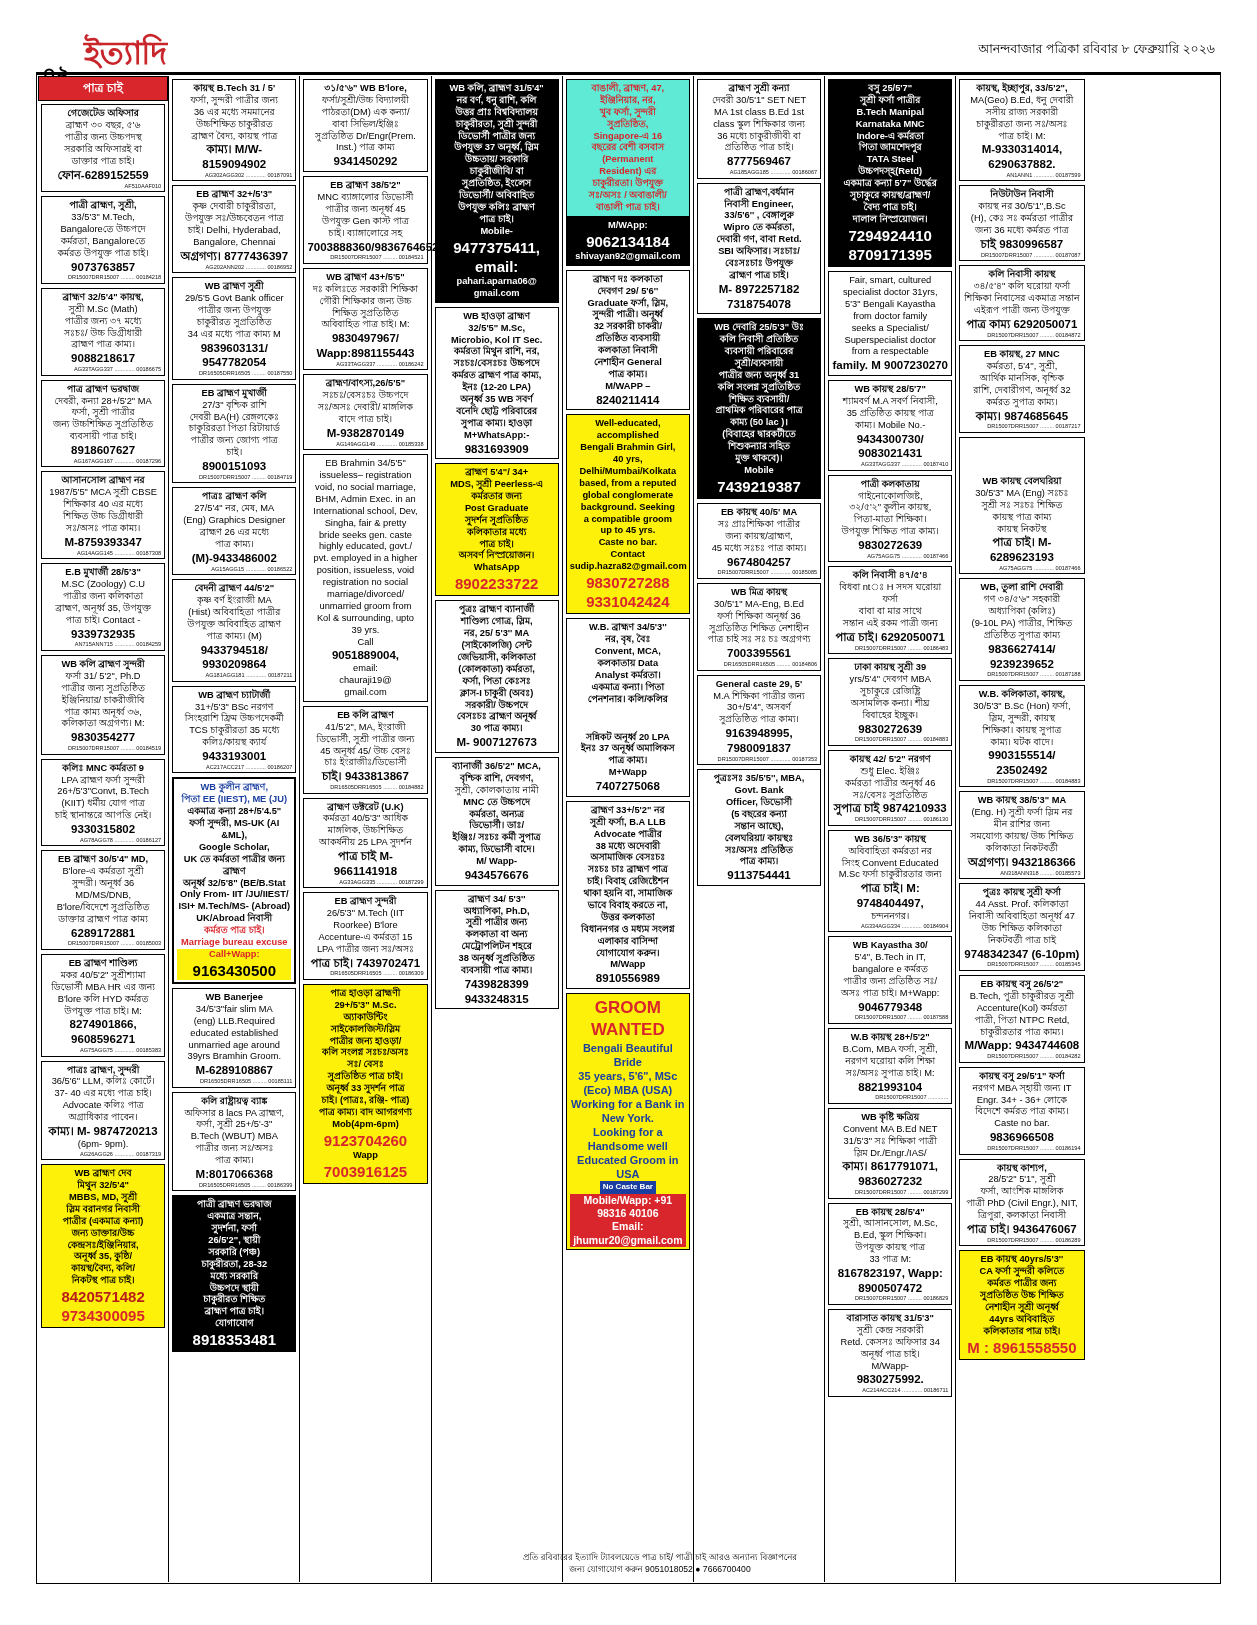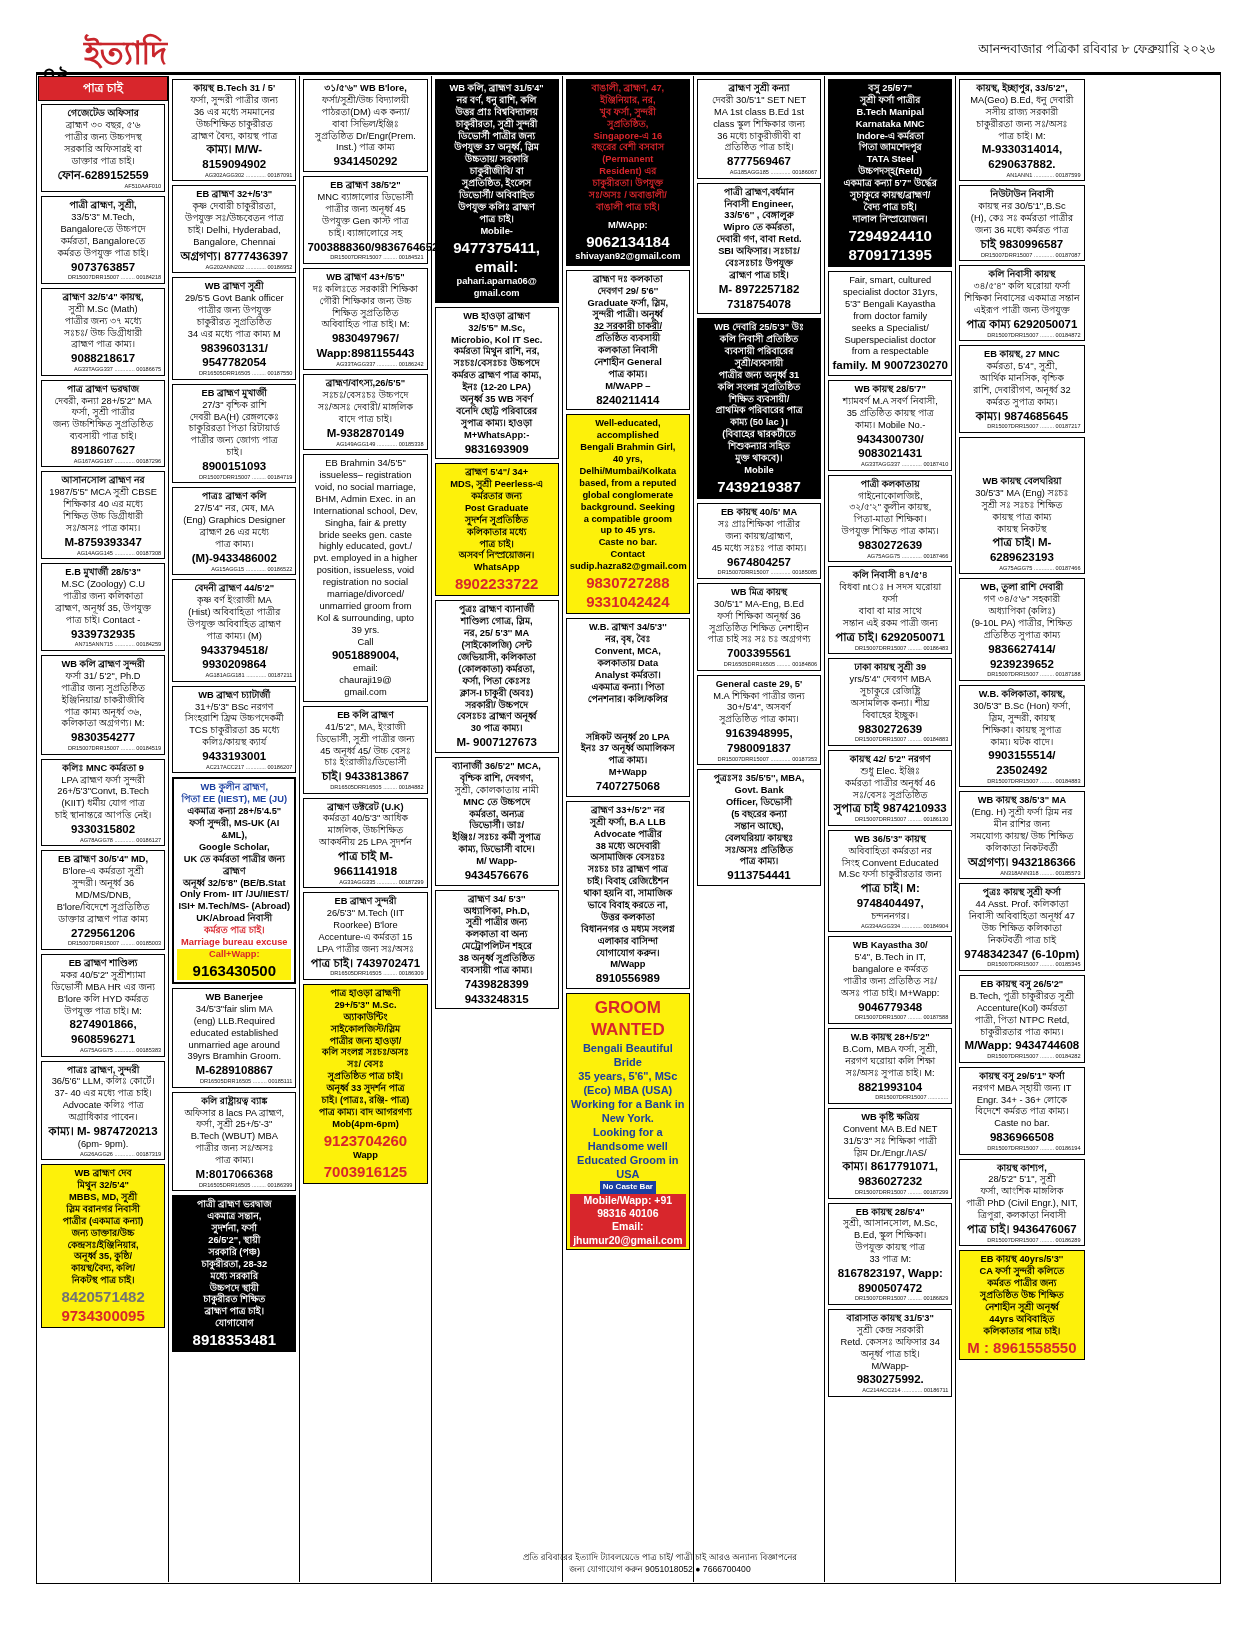--- a/index.html
+++ b/index.html
@@ -113,21 +113,21 @@
           <span class="t" style="font-weight: bold; font-size: 11.5px;">9330315802</span>
           <div class="code">AG78AGG78 ............. 00186127</div>
         </div>
         <div class="ad">
           <span class="t" style="font-weight: bold;">EB ব্রাহ্মণ 30/5'4" MD,</span>
           <span class="t">B'lore-এ কর্মরতা সুশ্রী</span>
           <span class="t">সুন্দরী। অনূর্ধ্ব 36</span>
           <span class="t">MD/MS/DNB,</span>
           <span class="t">B'lore/বিদেশে সুপ্রতিষ্ঠিত</span>
           <span class="t">ডাক্তার ব্রাহ্মণ পাত্র কাম্য</span>
-          <span class="t" style="font-weight: bold; font-size: 11.5px;">2729561206</span>
+          <span class="t" style="font-weight: bold; font-size: 11.5px;">6289172881</span>
           <div class="code">DR15007DRR15007 ......... 00185003</div>
         </div>
         <div class="ad">
           <span class="t" style="font-weight: bold;">EB ব্রাহ্মণ শাণ্ডিল্য</span>
           <span class="t">মকর 40/5'2" সুশ্রীশ্যামা</span>
           <span class="t">ডিভোর্সী MBA HR এর জন্য</span>
           <span class="t">B'lore কলি HYD কর্মরত</span>
           <span class="t">উপযুক্ত পাত্র চাই। M:</span>
           <span class="t" style="font-weight: bold; font-size: 11.5px;">8274901866, 9608596271</span>
           <div class="code">AG75AGG75 ............. 00185383</div>
@@ -146,21 +146,21 @@
           <span class="t" style="font-weight: bold;">WB ব্রাহ্মণ দেব</span>
           <span class="t" style="font-weight: bold;">মিথুন 32/5'4"</span>
           <span class="t" style="font-weight: bold;">MBBS, MD, সুশ্রী</span>
           <span class="t" style="font-weight: bold;">স্লিম বরানগর নিবাসী</span>
           <span class="t" style="font-weight: bold;">পাত্রীর (একমাত্র কন্যা)</span>
           <span class="t" style="font-weight: bold;">জন্য ডাক্তার/উচ্চ</span>
           <span class="t" style="font-weight: bold;">কেন্দ্রসঃ/ইঞ্জিনিয়ার,</span>
           <span class="t" style="font-weight: bold;">অনূর্ধ্ব 35, কুষ্ঠি/</span>
           <span class="t" style="font-weight: bold;">কায়স্থ/বৈদ্য, কলি/</span>
           <span class="t" style="font-weight: bold;">নিকটস্থ পাত্র চাই।</span>
-          <span class="t" style="font-weight: bold; font-size: 15px; color: #737373;">8420571482</span>
+          <span class="t" style="font-weight: bold; font-size: 15px; color: #b91c1c;">8420571482</span>
           <span class="t" style="font-weight: bold; font-size: 15px; color: rgb(216, 38, 44);">9734300095</span>
         </div>
       </div>
       <div class="col">
         <div class="ad">
           <span class="t" style="font-weight: bold;">কায়স্থ B.Tech 31 / 5'</span>
           <span class="t">ফর্সা, সুন্দরী পাত্রীর জন্য</span>
           <span class="t">36 এর মধ্যে সমমানের</span>
           <span class="t">উচ্চশিক্ষিত চাকুরীরত</span>
           <span class="t">ব্রাহ্মণ বৈদ্য, কায়স্থ পাত্র</span>
@@ -453,21 +453,21 @@
           <span class="t" style="font-weight: bold;">সুশ্রী পাত্রীর জন্য</span>
           <span class="t" style="font-weight: bold;">কলকাতা বা অন্য</span>
           <span class="t" style="font-weight: bold;">মেট্রোপলিটন শহরে</span>
           <span class="t" style="font-weight: bold;">38 অনূর্ধ্ব সুপ্রতিষ্ঠিত</span>
           <span class="t" style="font-weight: bold;">ব্যবসায়ী পাত্র কাম্য।</span>
           <span class="t" style="font-weight: bold; font-size: 11.5px;">7439828399</span>
           <span class="t" style="font-weight: bold; font-size: 11.5px;">9433248315</span>
         </div>
       </div>
       <div class="col">
-        <div class="ad" style="background: #000000; color: rgb(216, 38, 44); font-weight: bold; border-bottom: none; margin-bottom: 0px;">
+        <div class="ad" style="background: #5eead4; color: rgb(216, 38, 44); font-weight: bold; border-bottom: none; margin-bottom: 0px;">
           <span class="t" style="font-weight: bold;">বাঙালী, ব্রাহ্মণ, 47,</span>
           <span class="t" style="font-weight: bold;">ইঞ্জিনিয়ার, নর,</span>
           <span class="t" style="font-weight: bold;">খুব ফর্সা, সুন্দরী</span>
           <span class="t" style="font-weight: bold;">সুপ্রতিষ্ঠিত,</span>
           <span class="t" style="font-weight: bold;">Singapore-এ 16</span>
           <span class="t" style="font-weight: bold;">বছরের বেশী বসবাস</span>
           <span class="t" style="font-weight: bold;">(Permanent</span>
           <span class="t" style="font-weight: bold;">Resident) এর</span>
           <span class="t" style="font-weight: bold;">চাকুরীরতা। উপযুক্ত</span>
           <span class="t" style="font-weight: bold;">সঃ/অসঃ / অবাঙালী/</span>
@@ -476,21 +476,21 @@
         <div class="ad" style="background: rgb(0, 0, 0); color: rgb(255, 255, 255); font-weight: bold;">
           <span class="t" style="font-weight: bold;">M/WApp:</span>
           <span class="t" style="font-weight: bold; font-size: 15px;">9062134184</span>
           <span class="t" style="font-weight: bold;">shivayan92@gmail.com</span>
         </div>
         <div class="ad">
           <span class="t" style="font-weight: bold;">ব্রাহ্মণ দঃ কলকাতা</span>
           <span class="t" style="font-weight: bold;">দেবগণ 29/ 5'6''</span>
           <span class="t" style="font-weight: bold;">Graduate ফর্সা, স্লিম,</span>
           <span class="t" style="font-weight: bold;">সুন্দরী পাত্রী। অনূর্ধ্ব</span>
-          <span class="t" style="font-weight: bold; text-decoration: underline;">32 সরকারী চাকরী/</span>
+          <span class="t" style="font-weight: bold;">32 সরকারী চাকরী/</span>
           <span class="t" style="font-weight: bold;">প্রতিষ্ঠিত ব্যবসায়ী</span>
           <span class="t" style="font-weight: bold;">কলকাতা নিবাসী</span>
           <span class="t" style="font-weight: bold;">নেশাহীন General</span>
           <span class="t" style="font-weight: bold;">পাত্র কাম্য।</span>
           <span class="t" style="font-weight: bold;">M/WAPP –</span>
           <span class="t" style="font-weight: bold; font-size: 11.5px;">8240211414</span>
         </div>
         <div class="ad" style="background: rgb(253, 241, 10); font-weight: bold;">
           <span class="t">Well-educated,</span>
           <span class="t">accomplished</span>

